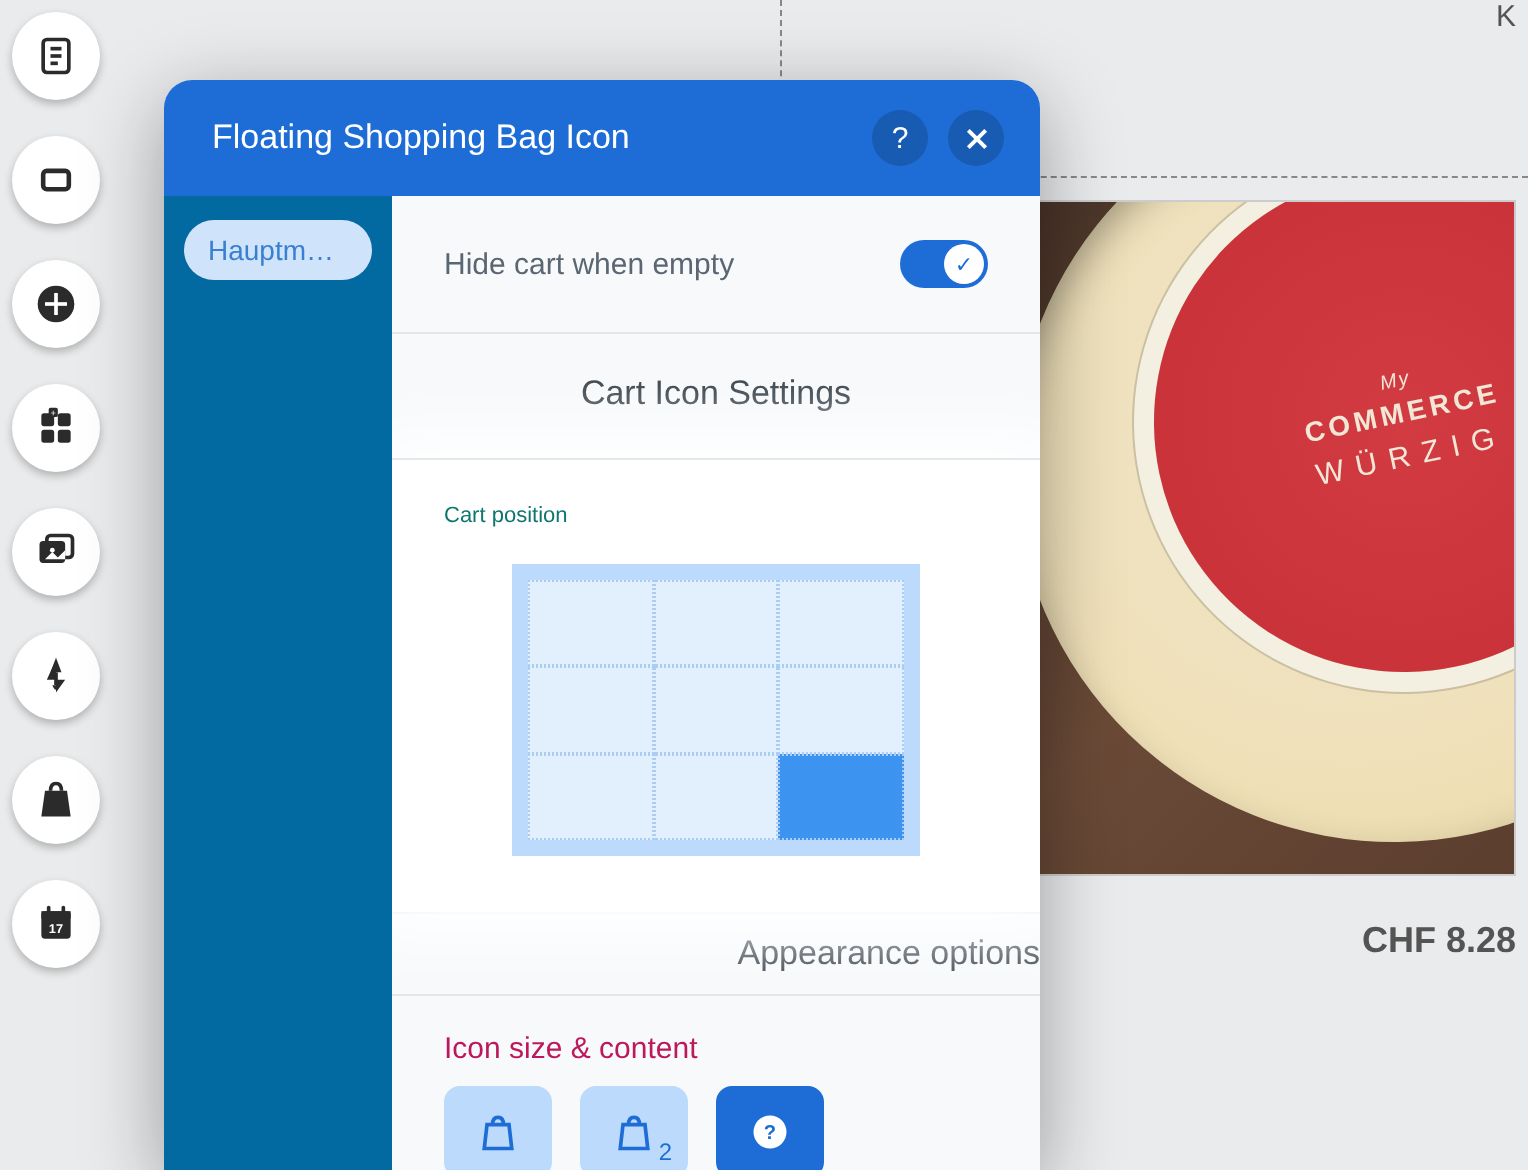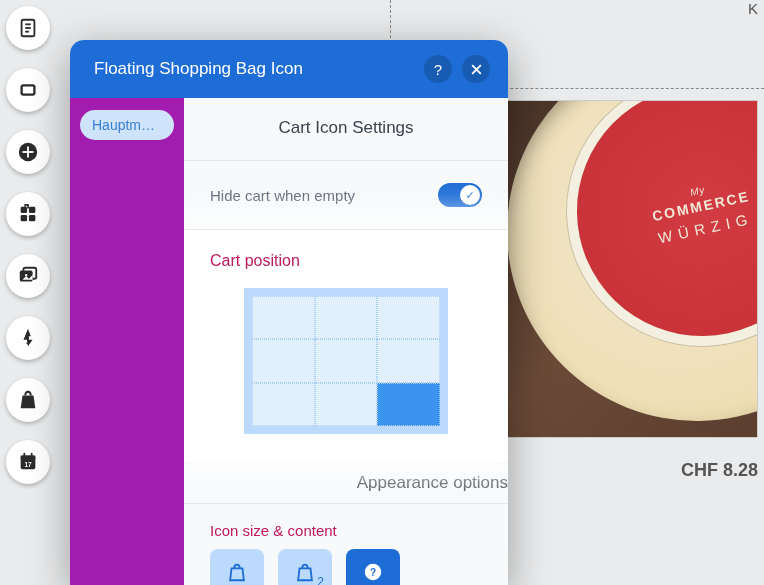--- a/index.html
+++ b/index.html
@@ -23,44 +23,44 @@
   .label-text { color:#f1e7d6; text-align:center; font-size:13px; letter-spacing:3px; transform:rotate(0deg); }
   .label-text .small { font-size:10px; letter-spacing:1px; display:block; margin-bottom:2px; font-style:italic; }
   .label-text .big { font-weight:600; font-size:14px; letter-spacing:2px; display:block; }
   .label-text .flavor { font-size:15px; letter-spacing:6px; margin-top:6px; display:block; }
 
   .product-meta { margin-top:22px; display:flex; justify-content:space-between; padding-right:8px; }
   .product-title { color:#3b7fbf; font-size:18px; line-height:1.3; font-weight:600; }
   .product-price { color:#545454; font-size:18px; font-weight:600; }
 
   
-  .panel { position:absolute; left:70px; top:40px; width:438px; height:545px; background:#fff; border-radius:14px 14px 0 0; box-shadow: 0 10px 40px rgba(0,0,0,0.35); overflow:hidden; display:flex; flex-direction:column; }
+  .panel { position:absolute; left:82px; top:40px; width:438px; height:545px; background:#fff; border-radius:14px 14px 0 0; box-shadow: 0 10px 40px rgba(0,0,0,0.35); overflow:hidden; display:flex; flex-direction:column; }
   .panel-head { background:#1e6dd6; color:#fff; height:58px; display:flex; align-items:center; padding:0 18px 0 24px; }
   .panel-title { flex:1; font-size:17px; font-weight:400; }
   .head-btn { width:28px; height:28px; border-radius:50%; background:#185bb3; color:#fff; display:flex; align-items:center; justify-content:center; font-size:15px; margin-left:10px; cursor:pointer; }
   .head-btn svg { width:13px; height:13px; }
 
   .panel-body { flex:1; display:flex; min-height:0; }
-  .panel-side { width:114px; background:#a21caf; padding:12px 10px; }
+  .panel-side { width:114px; background:#0369a1; padding:12px 10px; }
   .side-chip { background:#cfe3fb; color:#3a80d2; border-radius:18px; padding:7px 12px; font-size:14px; white-space:nowrap; overflow:hidden; text-overflow:ellipsis; cursor:pointer; }
 
   .panel-main { flex:1; background:#f7f9fb; overflow:auto; }
   .section { border-top:1px solid #e4e8ec; padding:16px 26px; }
   .section:first-child { border-top:none; }
   .section-title { text-align:center; color:#3a434c; font-size:17px; padding:4px 0 6px; }
   .row { display:flex; align-items:center; justify-content:space-between; padding:6px 0; }
   .row-label { color:#5b6673; font-size:15px; }
 
   
   .toggle { width:44px; height:24px; border-radius:14px; background:#1e6dd6; position:relative; cursor:pointer; }
   .toggle .knob { position:absolute; right:2px; top:2px; width:20px; height:20px; border-radius:50%; background:#fff; display:flex; align-items:center; justify-content:center; color:#1e6dd6; font-size:11px; }
 
   
   .section.highlight { background:#ffffff; box-shadow: 0 0 30px 14px rgba(255,255,255,0.95); position:relative; padding:22px 26px 28px; }
-  .pos-label { color:#be185d; font-size:16px; margin-bottom:18px; }
+  .pos-label { color:#0f766e; font-size:11px; margin-bottom:18px; }
   .pos-grid { width:204px; height:146px; margin:0 auto; border:8px solid #bcdafb; position:relative; }
   .pos-grid-inner { position:absolute; inset:0; display:grid; grid-template-columns:repeat(3,1fr); grid-template-rows:repeat(3,1fr); }
   .pos-cell { border:1px dotted #a9cdf3; background:#e2effd; cursor:pointer; }
   .pos-grid-inner .pos-cell:nth-child(9) { background:#3c93f0; }
   
   
   .appearance-head { text-align:right; color:#3a434c; font-size:17px; padding:10px 0; }
   .sub-label { color:#be185d; font-size:15px; padding:4px 26px 10px; }
 
   .icon-row { display:flex; gap:14px; padding:0 26px 14px; }
@@ -174,29 +174,29 @@
           <line x1="10" y1="2" x2="2" y2="10"></line>
         </svg>
     </div>
   </div>
   <div class="panel-body">
     <div class="panel-side">
       <div class="side-chip">Hauptm…</div>
     </div>
     <div class="panel-main">
       <div class="section">
-        <div class="section-title">Cart Icon Settings</div>
-      </div>
-      <div class="section">
         <div class="row">
           <div class="row-label">Hide cart when empty</div>
           <div class="toggle">
             <div class="knob">✓</div>
           </div>
         </div>
+      </div>
+      <div class="section">
+        <div class="section-title">Cart Icon Settings</div>
       </div>
       <div class="section highlight">
         <div class="pos-label">Cart position</div>
         <div class="pos-grid">
           <div class="pos-grid-inner">
             <div class="pos-cell"></div>
             <div class="pos-cell"></div>
             <div class="pos-cell"></div>
             <div class="pos-cell"></div>
             <div class="pos-cell"></div>

